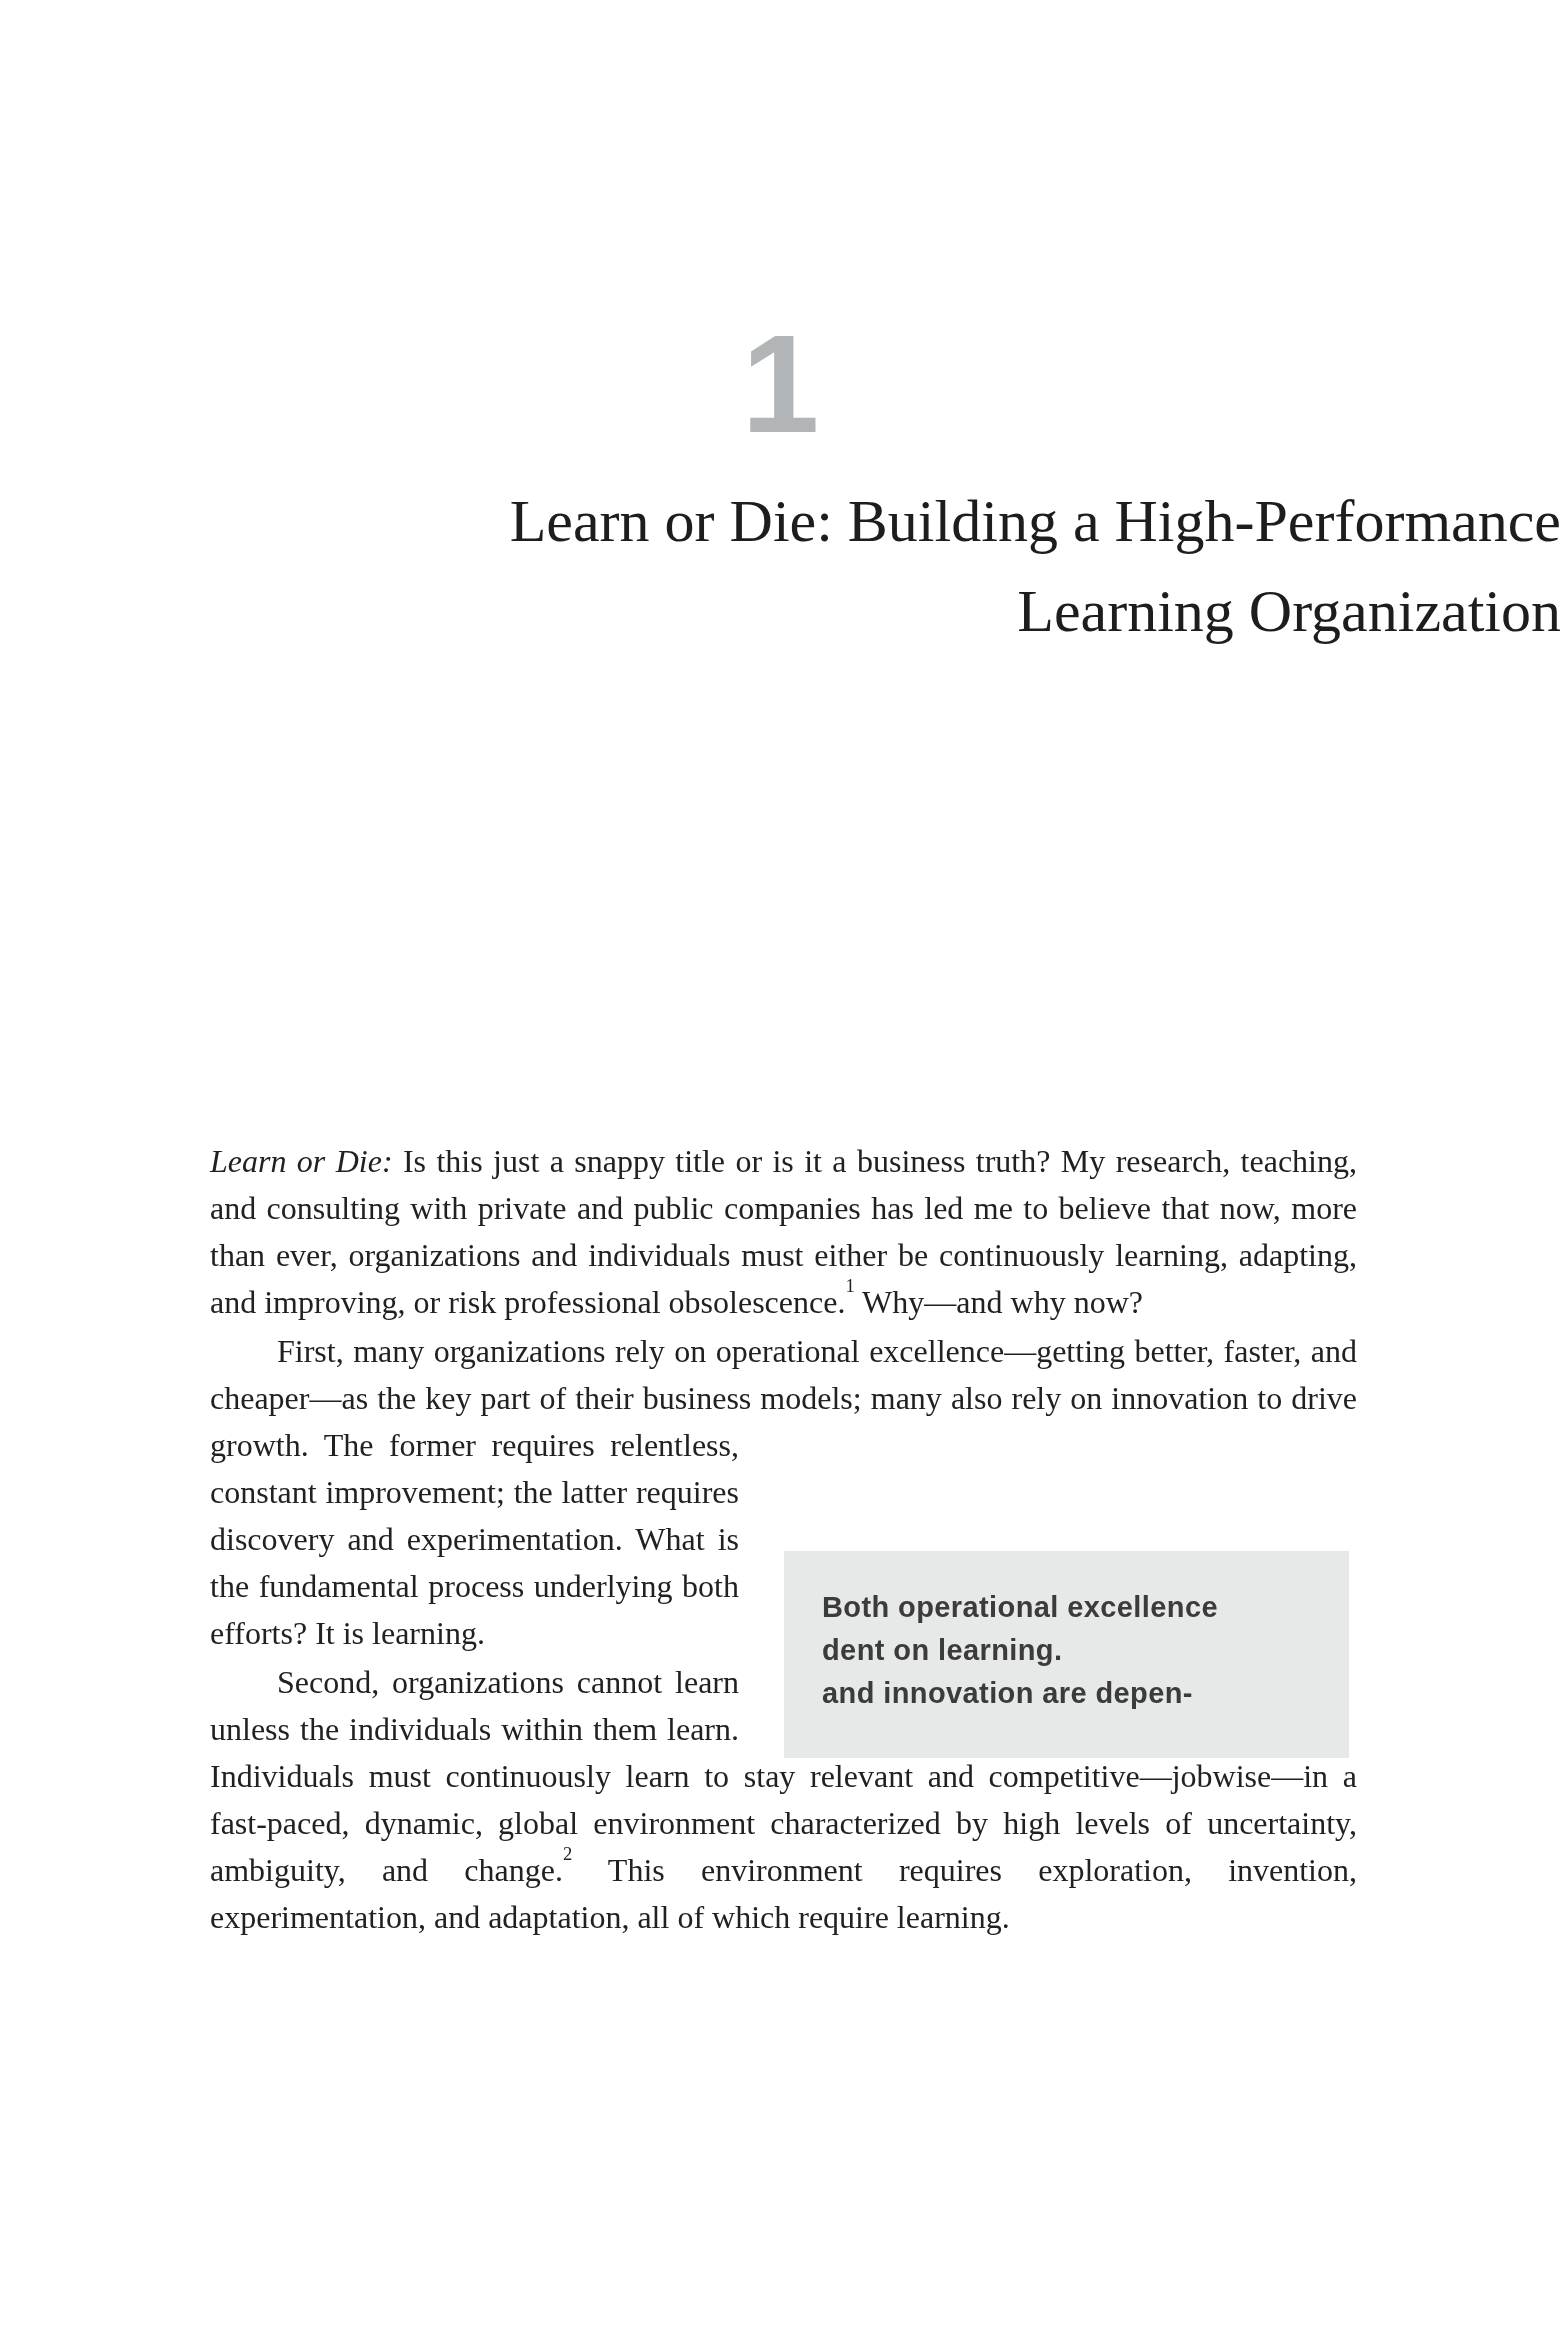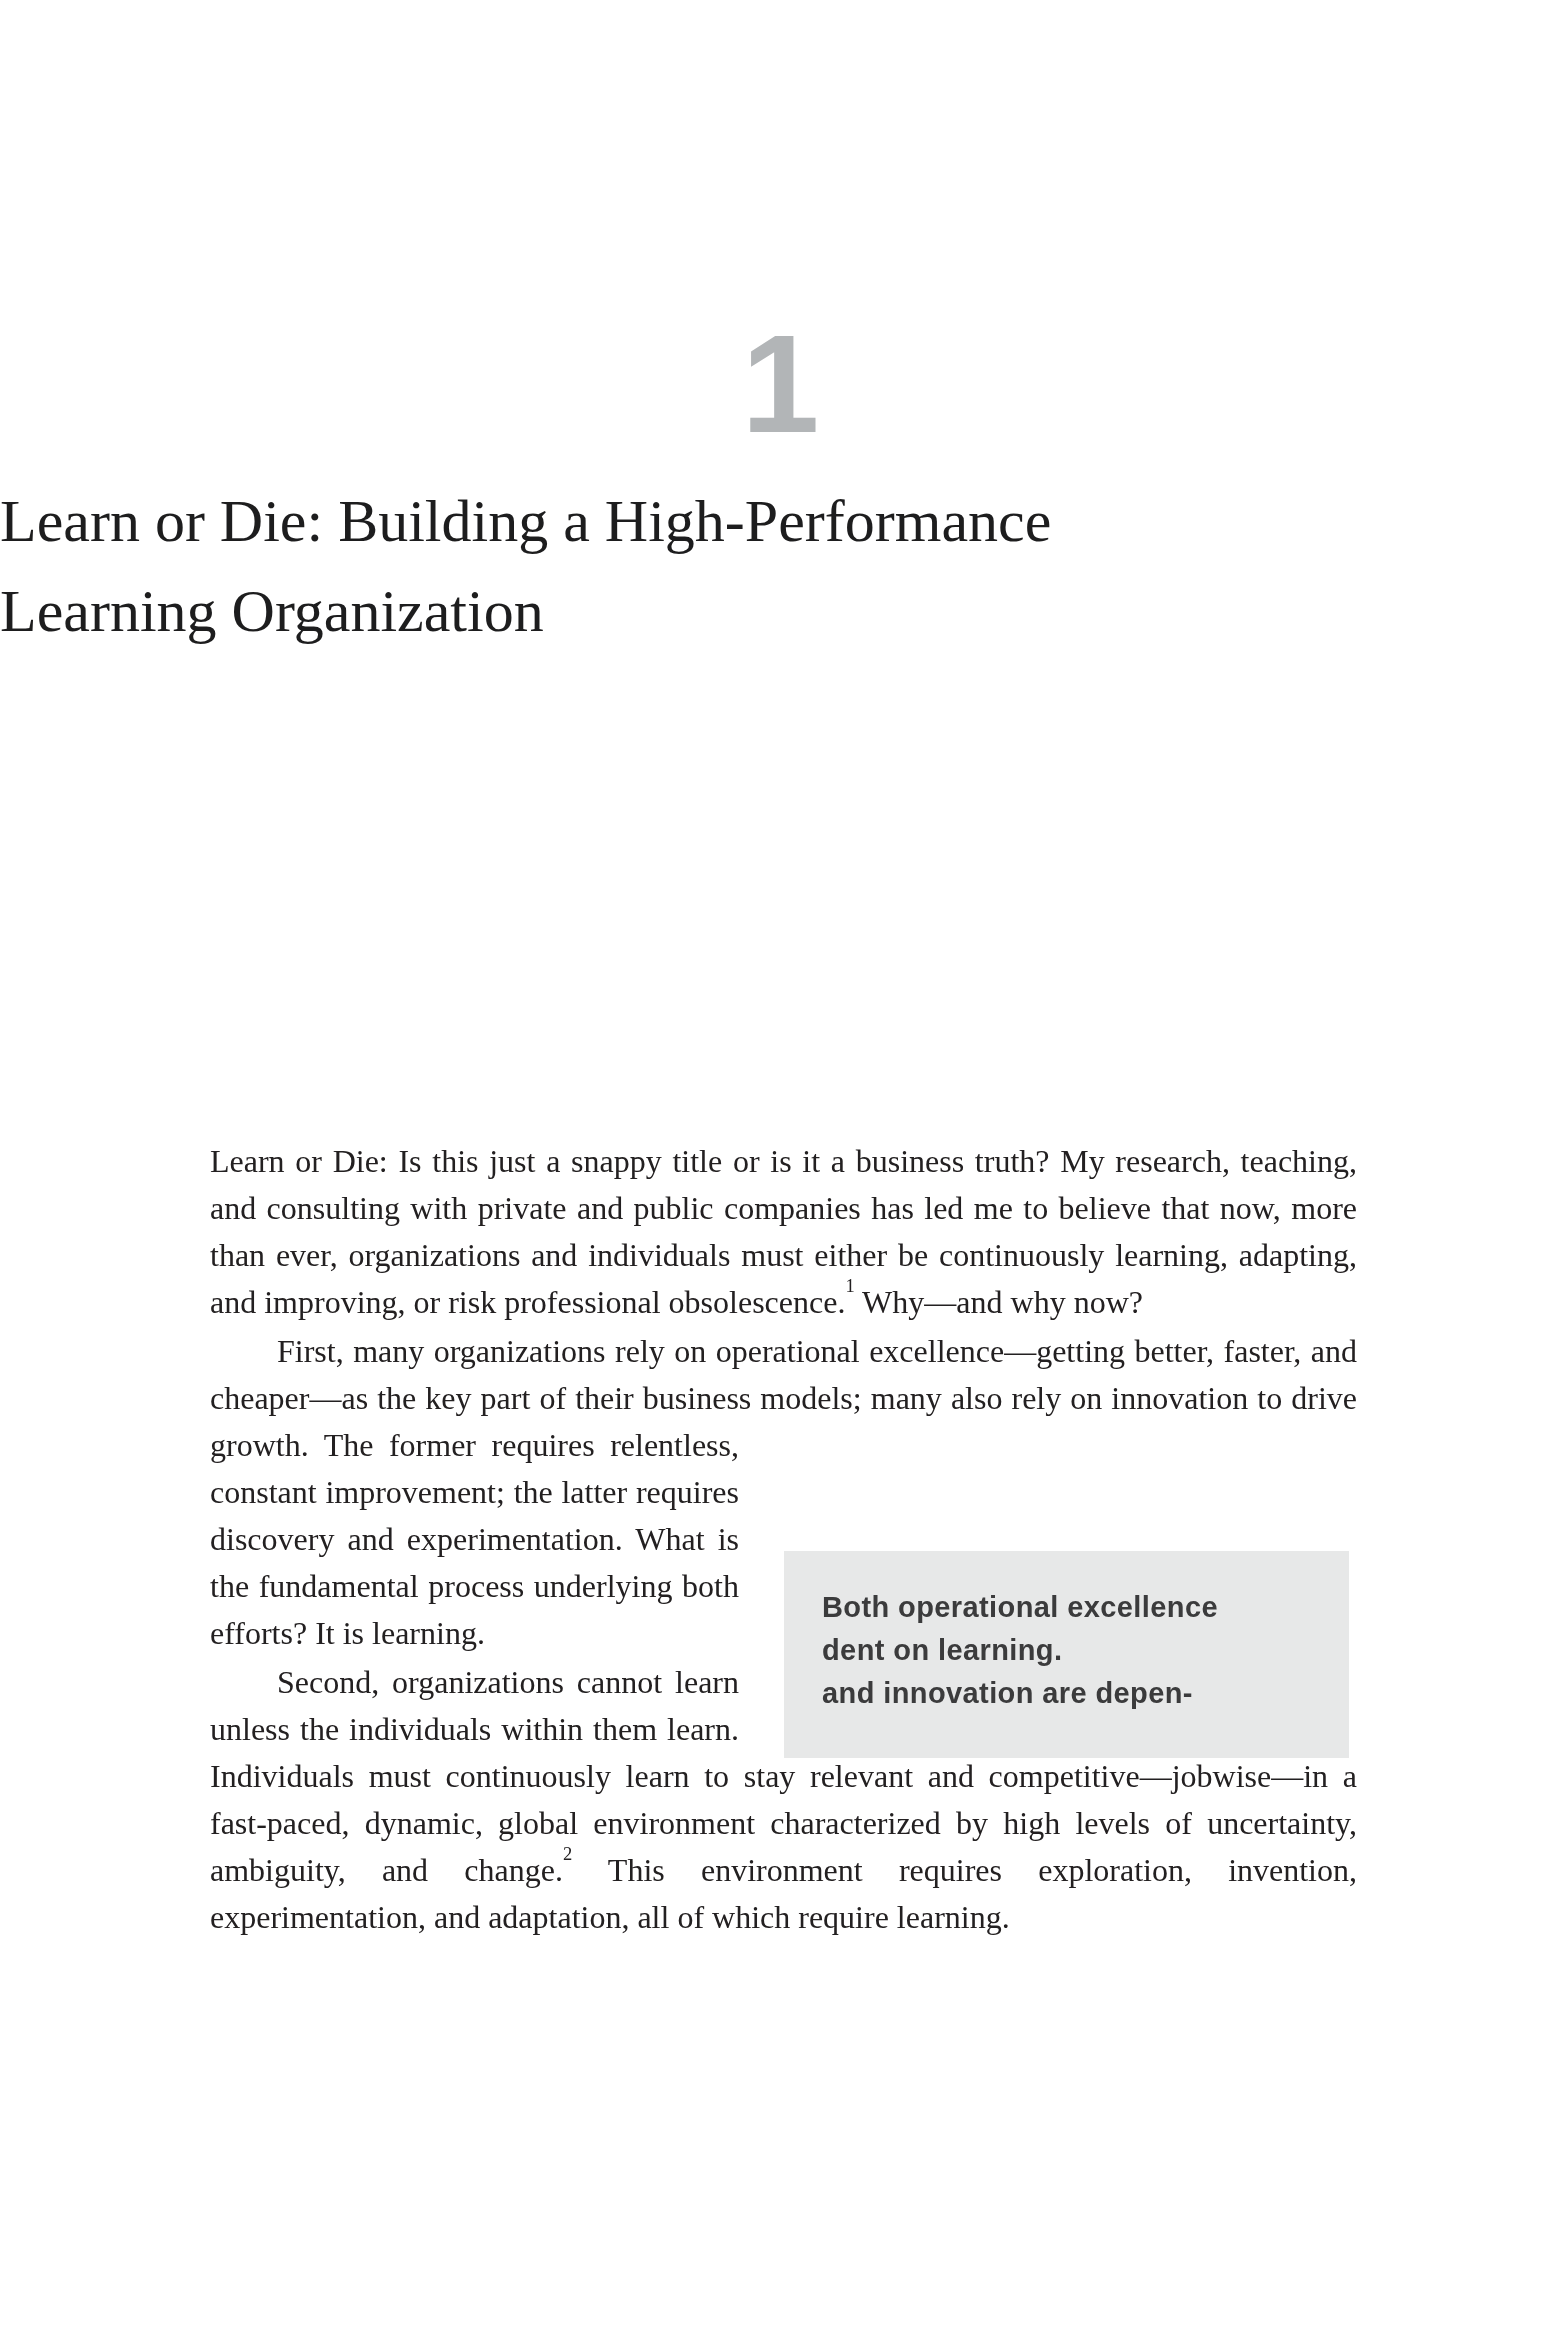--- a/index.html
+++ b/index.html
@@ -25,41 +25,41 @@
     line-height: 1;
     letter-spacing: 0;
   }
 
   .chapter-title {
     position: absolute;
     top: 476px;
     left: 0;
     width: 100%;
     margin: 0;
-    text-align: left;
+    text-align: right;
     font-weight: 400;
     font-size: 60px;
     line-height: 90px;
   }
 
   .body-text {
     position: absolute;
     left: 210px;
     top: 1138px;
     width: 1147px;
     font-size: 32px;
     line-height: 47px;
     text-align: justify;
     hyphens: manual;
   }
 
   p.para { margin: 0; }
   p.para.indent { text-indent: 67px; margin-top: 2px; }
 
-  .lead-italic { }
+  .lead-italic { font-style: italic; }
 
   sup.fn {
     font-size: 58%;
     line-height: 0;
     position: relative;
     top: -0.5em;
   }
 
   
   .wrap-spacer {

